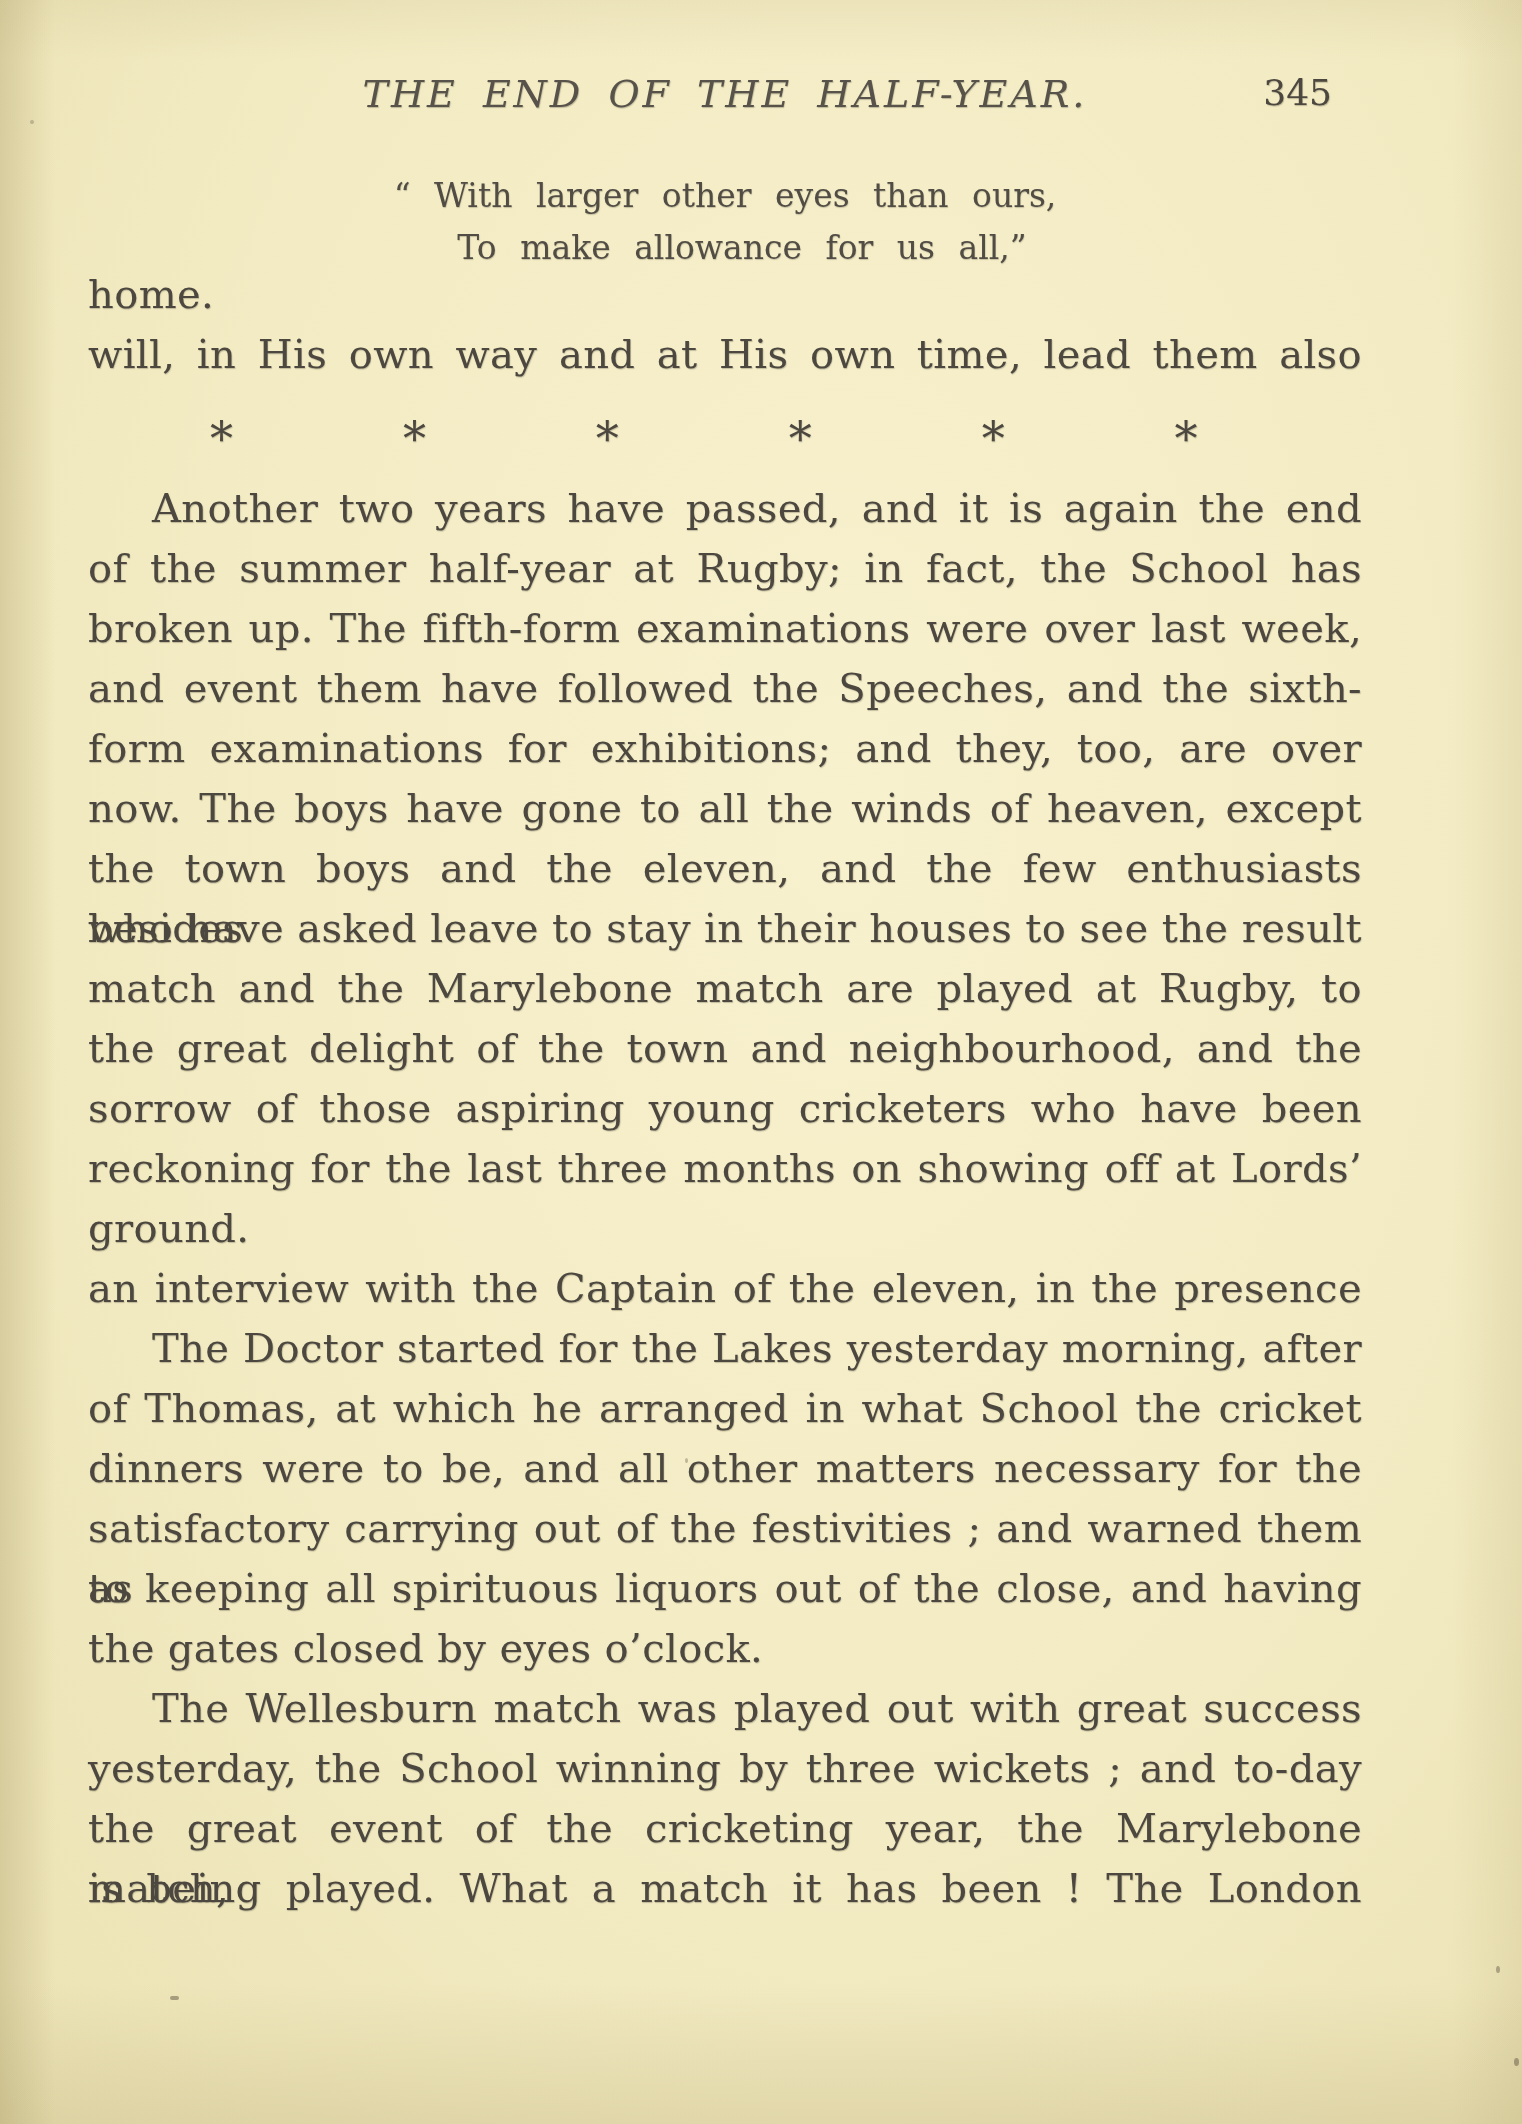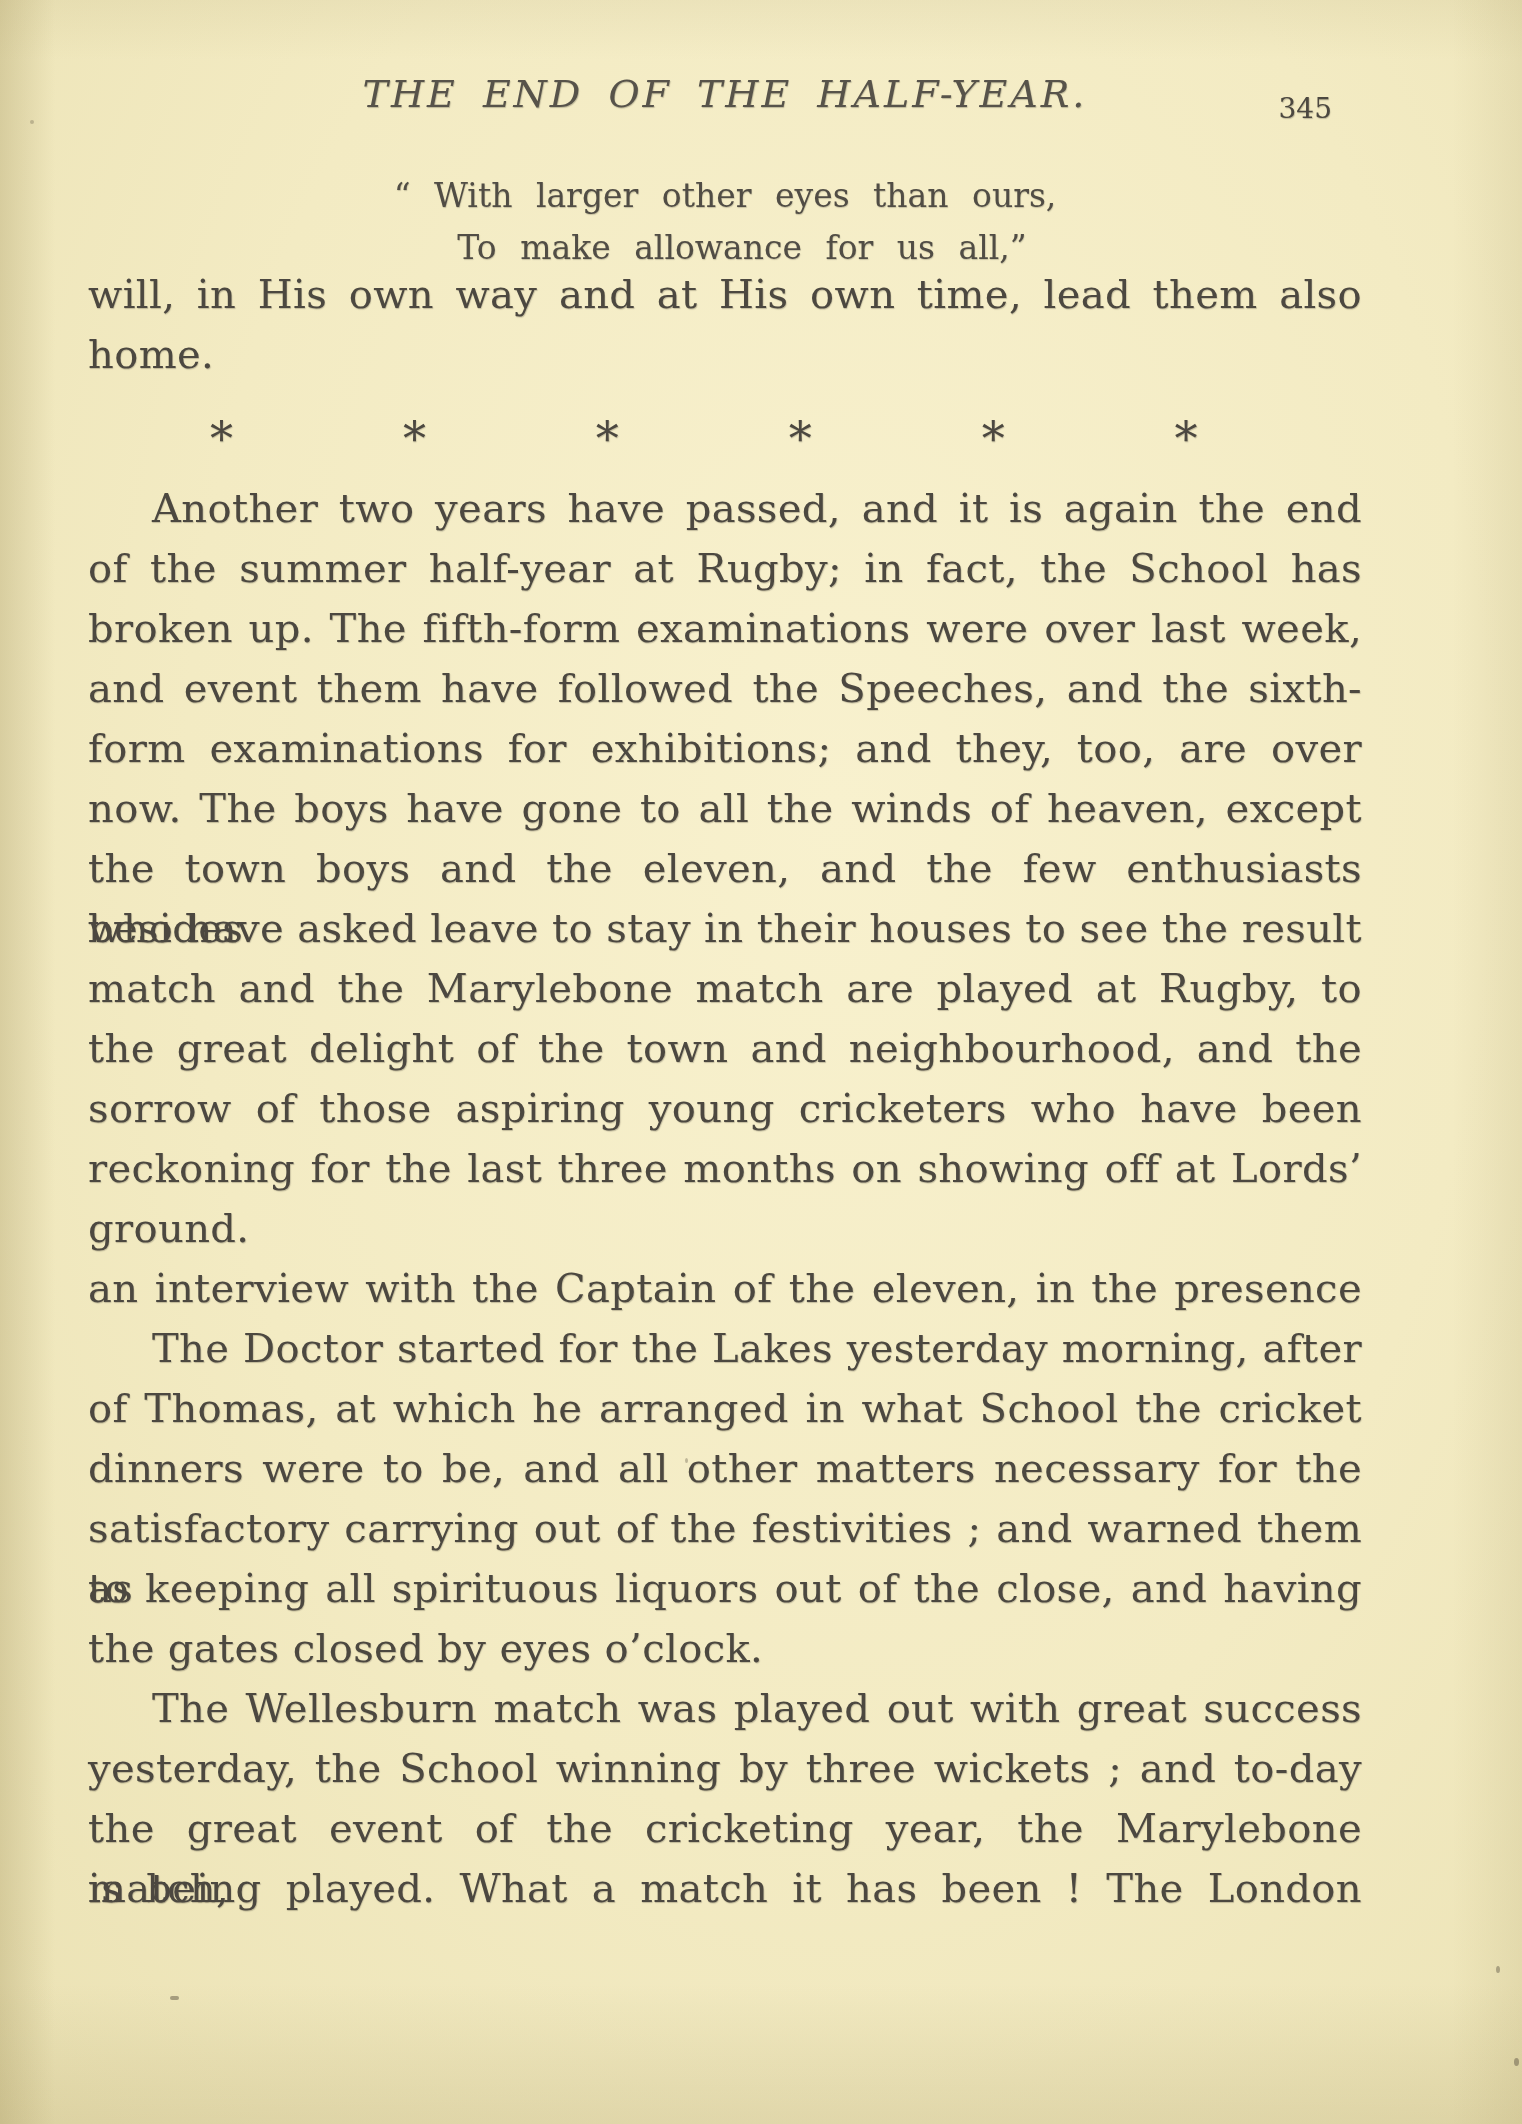--- a/index.html
+++ b/index.html
@@ -36,22 +36,22 @@
     font-style: italic;
     font-size: 38px;
     letter-spacing: 3px;
     word-spacing: 10px;
     color: #57534a;
     text-shadow: 0.6px 0.8px 1px rgba(90,85,70,0.35);
   }
   .page-number {
     position: absolute;
     right: 30px;
-    top: 20px;
-    font-size: 28px;
+    top: 0;
+    font-size: 36px;
     color: #4c4840;
     text-shadow: 0.6px 0.8px 1px rgba(90,85,70,0.35);
   }
   .epigraph {
     position: absolute;
     top: 142px;
     left: 88px;
     width: 1274px;
     text-align: center;
     font-size: 33px;
@@ -110,22 +110,22 @@
     <div class="page-number">345</div>
   </div>
 
   <div class="epigraph">
     <div class="eline1">“ With larger other eyes than ours,</div>
     <div class="eline2">To make allowance for us all,”</div>
   </div>
 
   <div class="body-text">
 
+    <div class="line plain">home.</div>
     <div class="line">will, in His own way and at His own time, lead them also</div>
-    <div class="line plain">home.</div>
 
     <div class="separator">
       <span>*</span>
       <span>*</span>
       <span>*</span>
       <span>*</span>
       <span>*</span>
       <span>*</span>
     </div>
 

